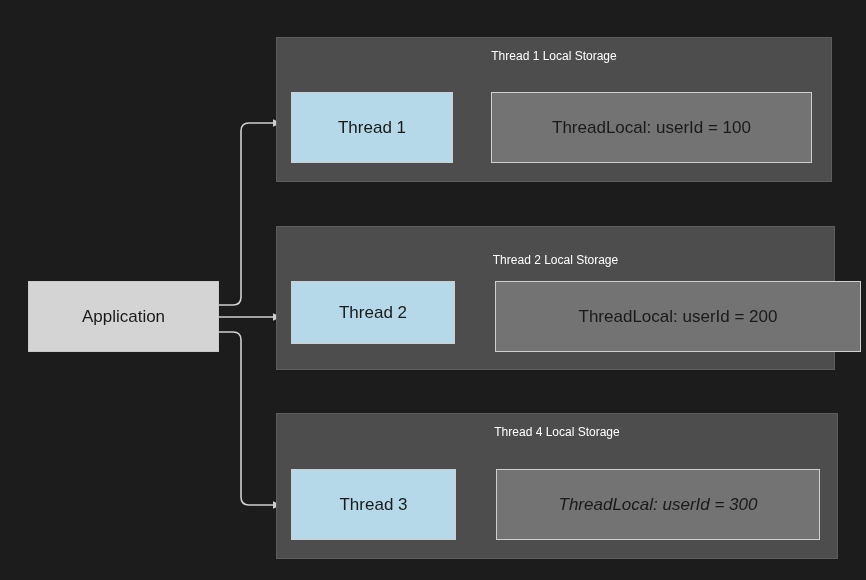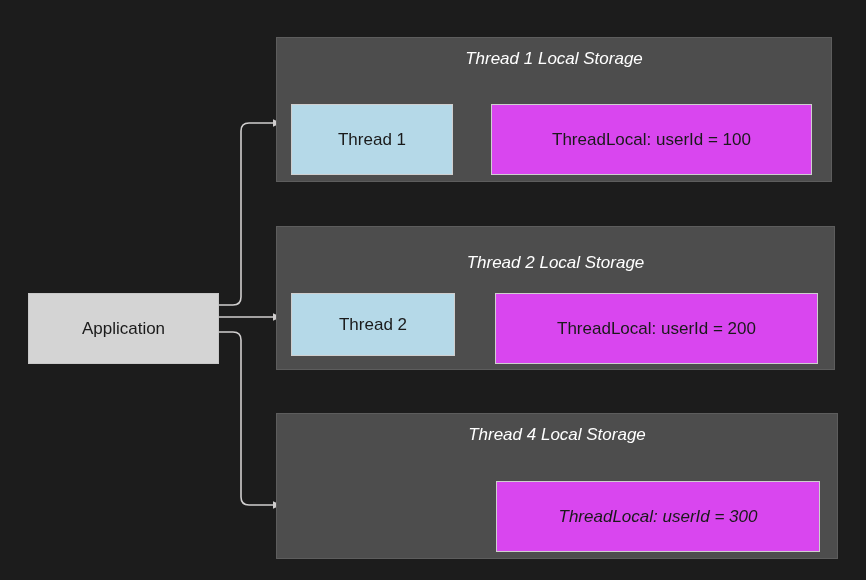--- a/index.html
+++ b/index.html
@@ -23,52 +23,50 @@
     height: 580px;
     pointer-events: none;
   }
   .node {
     position: absolute;
     box-sizing: border-box;
     display: flex;
     align-items: center;
     justify-content: center;
     text-align: center;
-    margin-top: 12px;
   }
   .group-box {
     position: absolute;
     box-sizing: border-box;
     background: #4d4d4d;
     border: 1px solid #5d5d5d;
   }
   .group-title {
     position: absolute;
     left: 0;
     right: 0;
     text-align: center;
     color: #ffffff;
-    font-size: 17px;
+    font-size: 12px;
     font-family: "Liberation Sans", sans-serif;
-    font-style: italic;
   }
   .app-node {
     background: #d4d4d4;
     border: 1px solid #c8c8c8;
     color: #1a1a1a;
     font-size: 17px;
   }
   .thread-node {
     background: #b5d9e8;
     border: 1px solid #cfcfcf;
     color: #1a1a1a;
     font-size: 17px;
   }
   .tl-node {
-    background: #d946ef;
+    background: #737373;
     border: 1px solid #cfcfcf;
     color: #1a1a1a;
     font-size: 17px;
   }
 </style>
 </head>
 <body>
 
 <div id="canvas">
 
@@ -99,26 +97,29 @@
   <div class="node tl-node" style="left:491px; top:92px; width:321px; height:71px;">
     <span>ThreadLocal: userId = 100</span>
   </div>
 
   <div class="group-box" style="left:276px; top:226px; width:559px; height:144px;">
     <div class="group-title" style="top:26px;">Thread 2 Local Storage</div>
   </div>
   <div class="node thread-node" style="left:291px; top:281px; width:164px; height:63px;">
     <span>Thread 2</span>
   </div>
-  <div class="node tl-node" style="left:495px; top:281px; width:323px; height:71px;">
+  <div class="node tl-node" style="left:495px; top:281px; width:366px; height:71px;">
     <span>ThreadLocal: userId = 200</span>
   </div>
 
   <div class="group-box" style="left:276px; top:413px; width:562px; height:146px;">
     <div class="group-title" style="top:11px;">Thread 4 Local Storage</div>
+  </div>
+  <div class="node thread-node" style="left:291px; top:469px; width:165px; height:71px;">
+    <span>Thread 3</span>
   </div>
   <div class="node tl-node" style="left:496px; top:469px; width:324px; height:71px;font-style:italic;">
     <span>ThreadLocal: userId = 300</span>
   </div>
 
   <div class="node app-node" style="left:28px; top:281px; width:191px; height:71px;">
     <span>Application</span>
   </div>
 
 </div>

